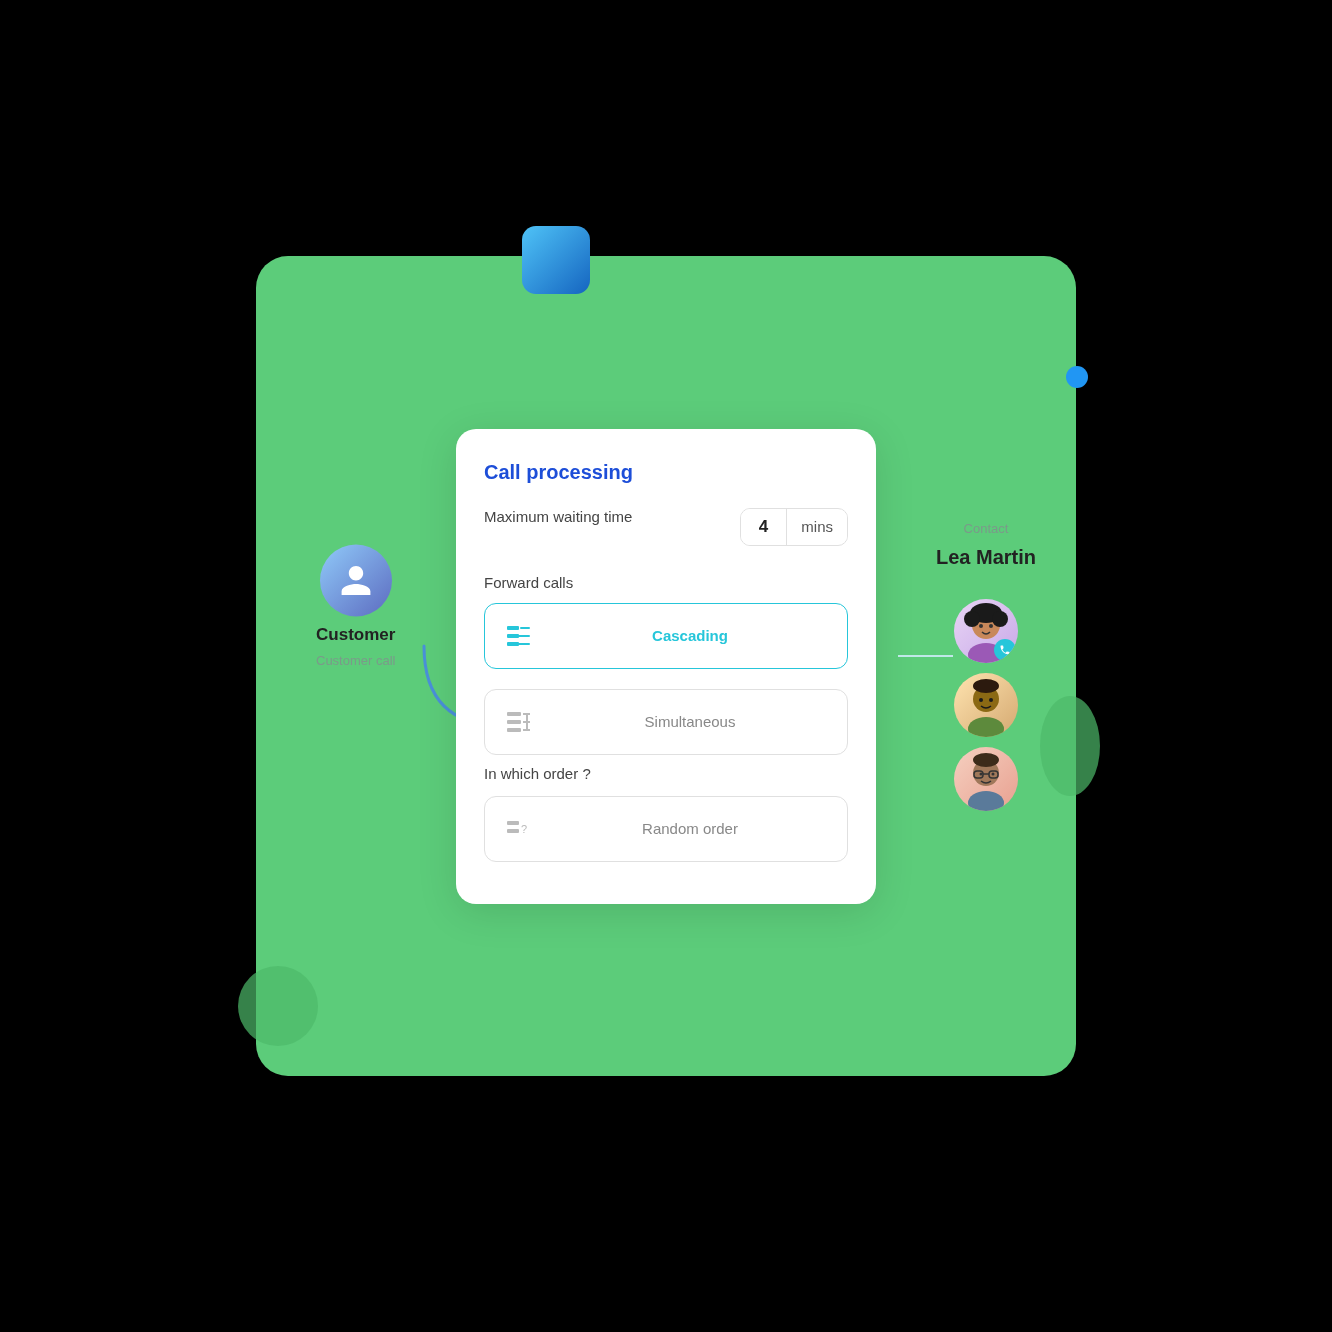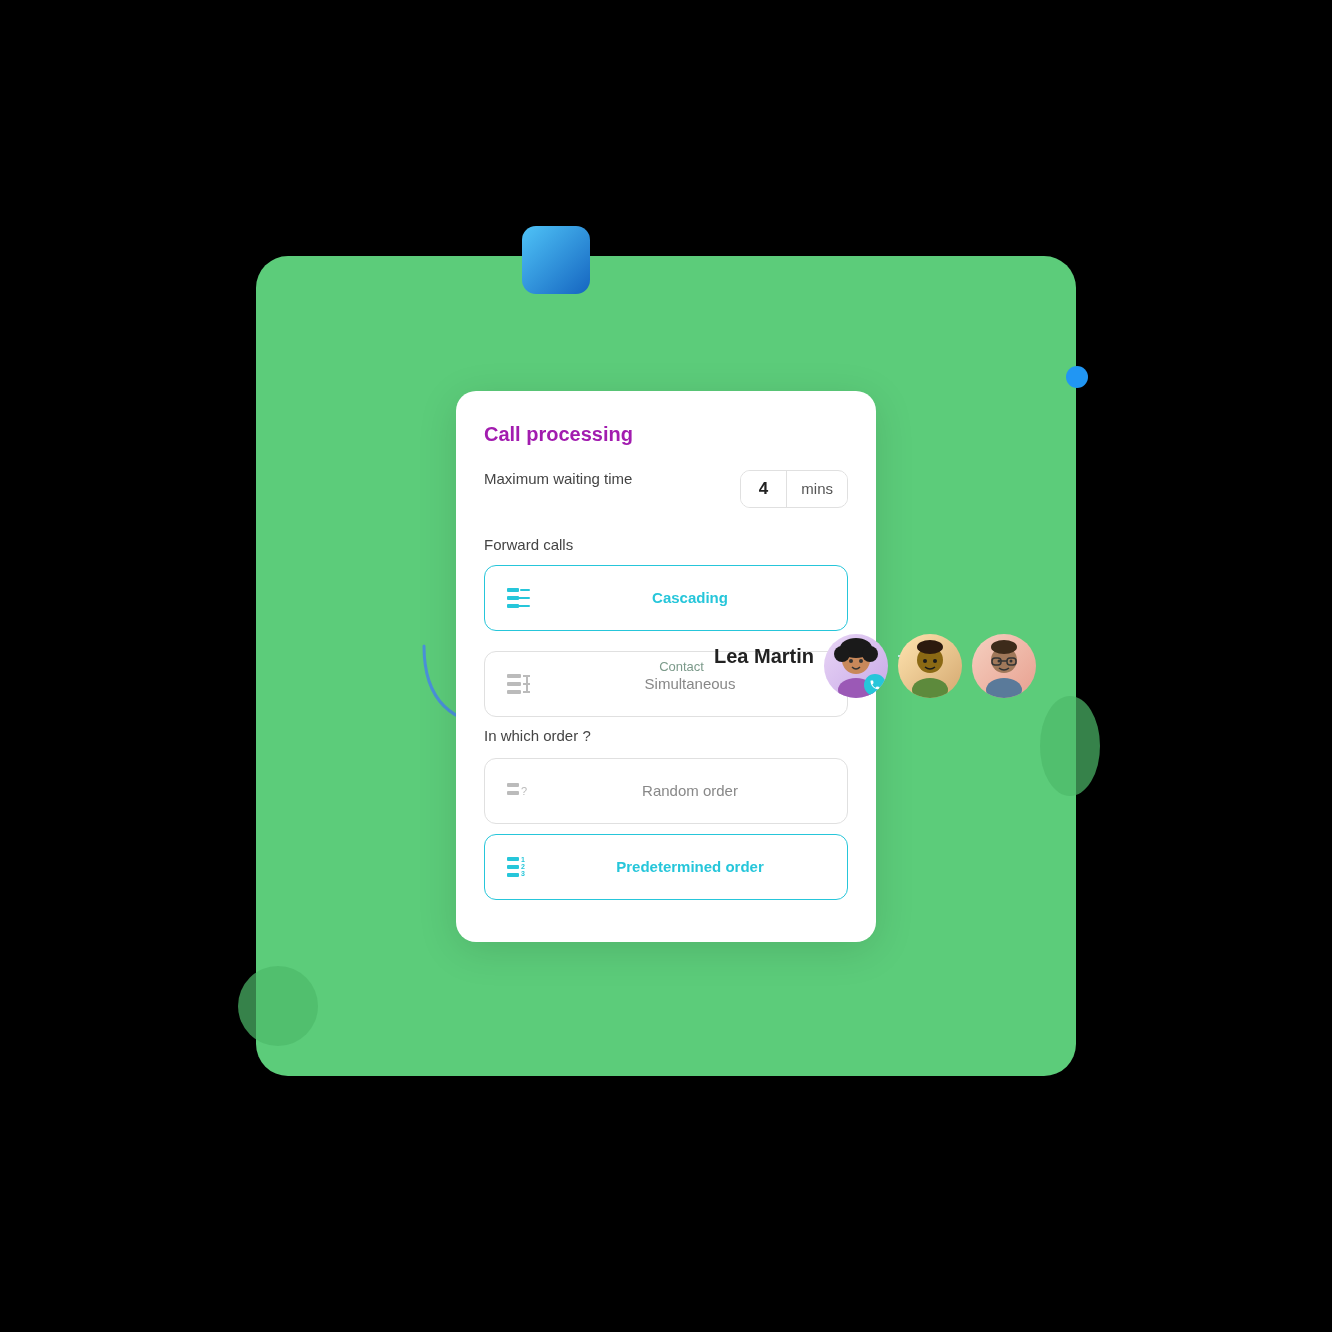--- a/index.html
+++ b/index.html
@@ -114,20 +114,21 @@
       text-align: center;
     }
 
     
     .contact-panel {
       position: absolute;
       right: 40px;
       top: 50%;
       transform: translateY(-50%);
       display: flex;
+      flex-direction: column;
       align-items: center;
       gap: 10px;
     }
     .contact-label {
       font-size: 13px;
       color: #7b9a8a;
       text-align: center;
     }
     .contact-name {
       font-size: 20px;
@@ -186,21 +187,21 @@
       width: 420px;
       background: white;
       border-radius: 20px;
       padding: 32px 28px;
       box-shadow: 0 8px 40px rgba(0,0,0,0.12);
       position: relative;
     }
     .card-title {
       font-size: 20px;
       font-weight: 700;
-      color: #a21caf;
+      color: #1d4ed8;
       margin-bottom: 24px;
     }
 
     
     .waiting-row {
       display: flex;
       align-items: flex-start;
       justify-content: space-between;
       margin-bottom: 28px;
     }
@@ -296,20 +297,29 @@
   <div class="green-card">
 
     <div class="blue-square"></div>
 
     <div class="blue-dot-top-right"></div>
 
     <div class="green-blob-bottom-left"></div>
 
     <div class="green-blob-right"></div>
 
+    <div class="customer-node">
+      <div class="customer-avatar">
+        <svg viewBox="0 0 24 24">
+          <path d="M12 12c2.7 0 4.8-2.1 4.8-4.8S14.7 2.4 12 2.4 7.2 4.5 7.2 7.2 9.3 12 12 12zm0 2.4c-3.2 0-9.6 1.6-9.6 4.8v2.4h19.2v-2.4c0-3.2-6.4-4.8-9.6-4.8z"></path>
+        </svg>
+      </div>
+      <div class="customer-name">Customer</div>
+      <div class="customer-subtitle">Customer call</div>
+    </div>
 
     <svg class="connector-svg" style="position:absolute; left:168px; top:calc(50% - 20px); width:140px; height:100px; overflow:visible;">
       <path d="M 0 0 Q 0 80 80 80" stroke="#4a90d9" stroke-width="3" fill="none" stroke-linecap="round"></path>
     </svg>
 
     <div class="main-card">
       <div class="card-title">Call processing</div>
 
       <div class="waiting-row">
         <span class="waiting-label">Maximum waiting time</span>
@@ -360,33 +370,20 @@
         <div class="icon-box">
           <svg viewBox="0 0 28 28" fill="none">
             <rect x="2" y="6" width="12" height="4" rx="1" fill="#bbb"></rect>
             <rect x="2" y="14" width="12" height="4" rx="1" fill="#bbb"></rect>
             <text x="16" y="18" font-size="11" fill="#bbb" font-family="sans-serif">?</text>
           </svg>
         </div>
         <span class="option-text">Random order</span>
       </div>
 
-      <div class="option-row selected">
-        <div class="icon-box">
-          <svg viewBox="0 0 28 28" fill="none">
-            <rect x="2" y="4" width="12" height="4" rx="1" fill="#26c6da"></rect>
-            <rect x="2" y="12" width="12" height="4" rx="1" fill="#26c6da"></rect>
-            <rect x="2" y="20" width="12" height="4" rx="1" fill="#26c6da"></rect>
-            <text x="16" y="9" font-size="7" fill="#26c6da" font-family="sans-serif" font-weight="bold">1</text>
-            <text x="16" y="16" font-size="7" fill="#26c6da" font-family="sans-serif" font-weight="bold">2</text>
-            <text x="16" y="23" font-size="7" fill="#26c6da" font-family="sans-serif" font-weight="bold">3</text>
-          </svg>
-        </div>
-        <span class="option-text" style="color:#26c6da;font-weight:600;">Predetermined order</span>
-      </div>
     </div>
 
     <svg style="position:absolute; right:118px; top:50%; transform:translateY(-50%) translateY(-10px); width:60px; height:4px; overflow:visible;">
       <line x1="0" y1="2" x2="55" y2="2" stroke="#c0e8e8" stroke-width="2"></line>
     </svg>
 
     <div class="contact-panel">
       <div class="contact-label">Contact</div>
       <div class="contact-name">Lea Martin</div>
 

